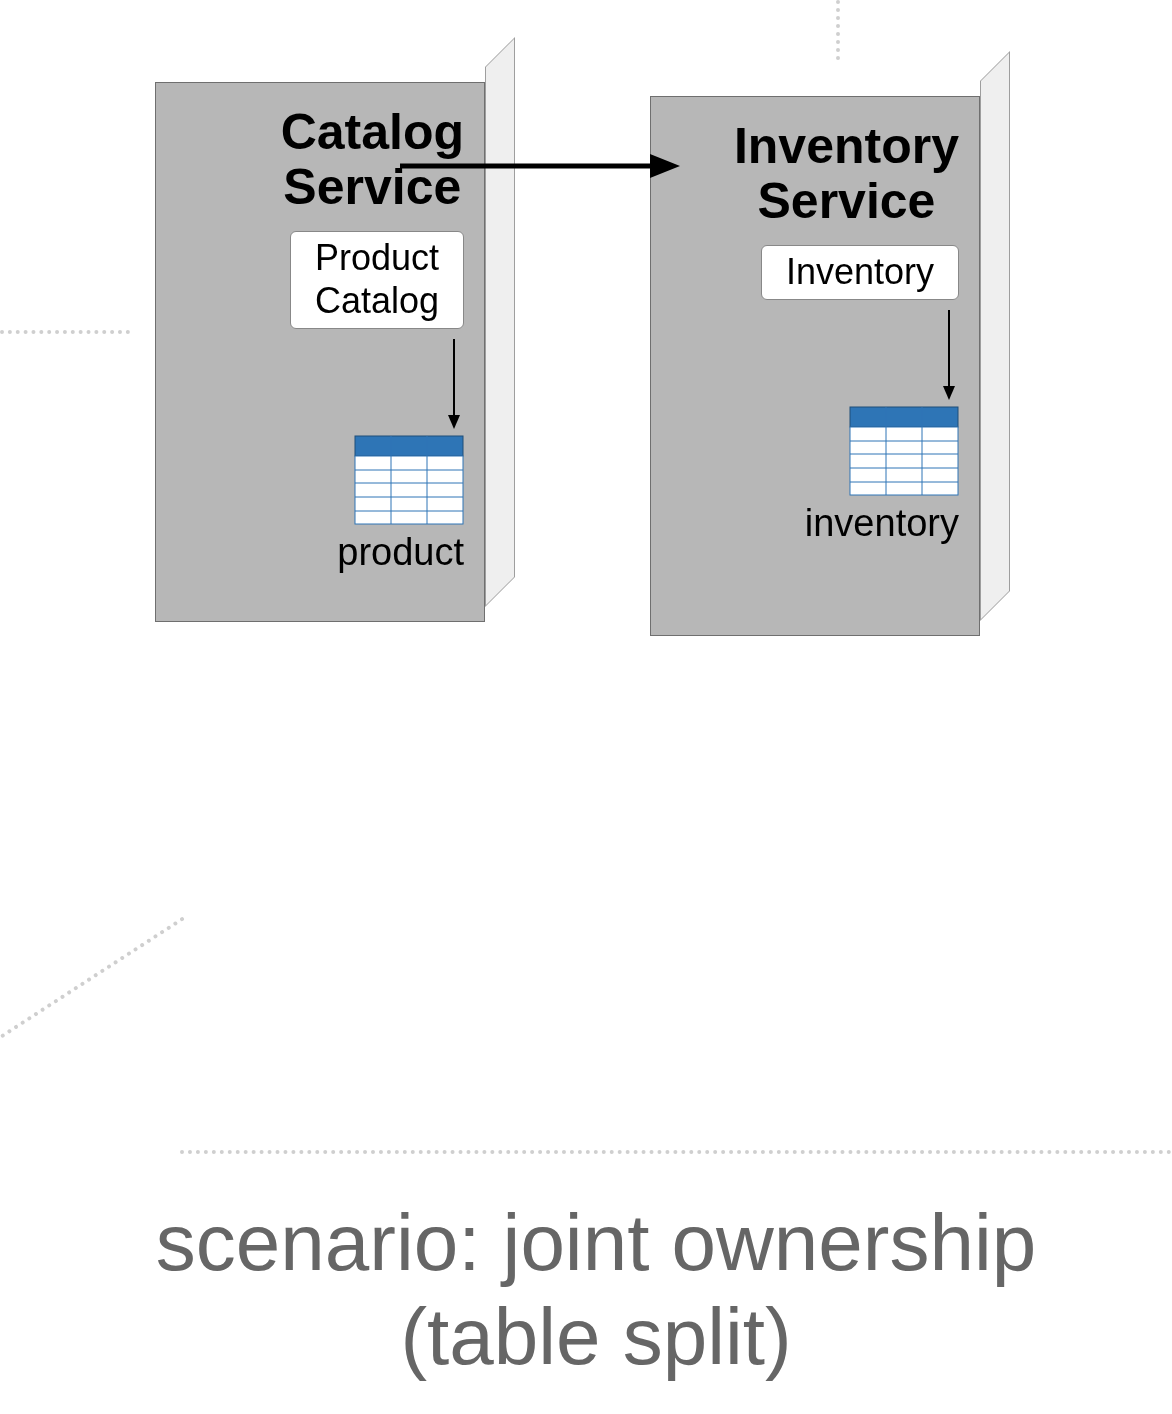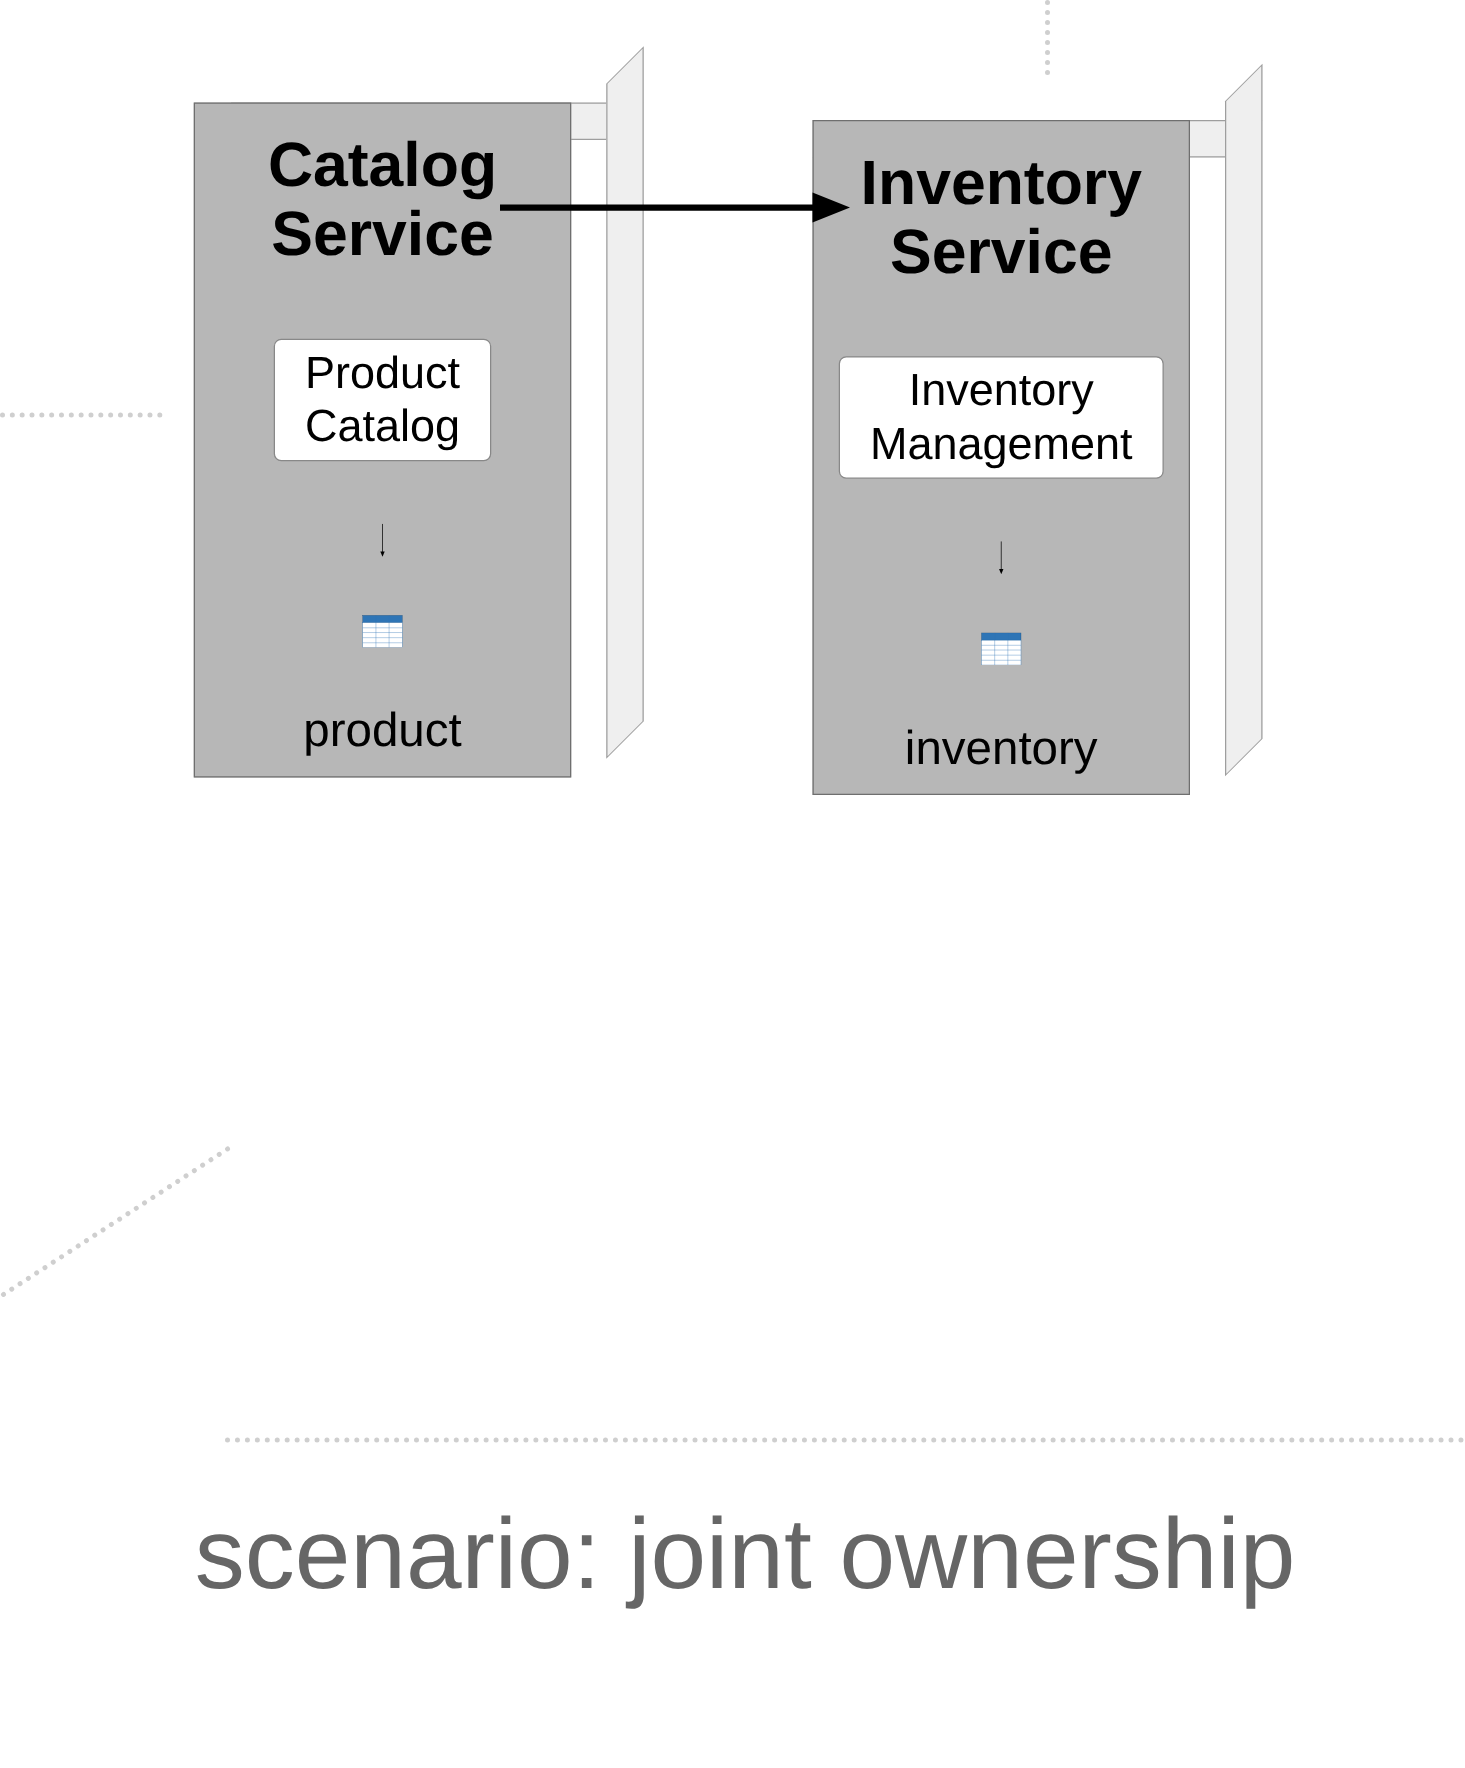--- a/index.html
+++ b/index.html
@@ -45,29 +45,28 @@
     width: 30px;
     height: 540px;
     background: #efefef;
     border: 1px solid #9e9e9e;
     transform: skewY(-45deg);
     transform-origin: top left;
   }
   .block-face {
     position: absolute;
     left: 0; top: 0;
-    width: 302px;
+    width: 330px;
     height: 540px;
     background: #b7b7b7;
     border: 1px solid #6f6f6f;
     padding: 22px 20px 14px 20px;
     display: flex;
     flex-direction: column;
-    align-items: center;
-    gap: 40px;
+    align-items: flex-end;
   }
   .block-title {
     font-size: 50px;
     font-weight: 700;
     color: #000;
     text-align: center;
     line-height: 1.1;
     font-family: "Avenir Next", "Avenir", sans-serif;
   }
   .sub-box {
@@ -149,21 +148,20 @@
 <div class="service-block" style="left:650px; top:96px;">
   <div class="block-3d-top"></div>
   <div class="block-3d-side"></div>
   <div class="block-face">
     <div class="block-title">
       <span>Inventory</span><br>
       <span>Service</span>
     </div>
     <div class="sub-box">
       <span>Inventory</span><br>
-      <span>Management</span>
     </div>
     <svg class="arrow-down" width="20" height="90" viewBox="0 0 20 90">
       <line x1="10" y1="0" x2="10" y2="78" stroke="#000" stroke-width="2"></line>
       <polygon points="10,90 4,76 16,76" fill="#000"></polygon>
     </svg>
     <svg class="db-icon" width="110" height="90" viewBox="0 0 110 90">
       <rect x="1" y="1" width="108" height="20" fill="#2e75b6" stroke="#1f4e79" stroke-width="1"></rect>
       <rect x="1" y="21" width="108" height="68" fill="#ffffff" stroke="#2e75b6" stroke-width="1"></rect>
       <line x1="37" y1="1" x2="37" y2="89" stroke="#2e75b6" stroke-width="1"></line>
       <line x1="73" y1="1" x2="73" y2="89" stroke="#2e75b6" stroke-width="1"></line>
@@ -180,13 +178,14 @@
   <line x1="0" y1="14" x2="256" y2="14" stroke="#000" stroke-width="5"></line>
   <polygon points="280,14 250,2 250,26" fill="#000"></polygon>
 </svg>
 
 <div class="dotted-diag" style="left:0; top:1035px; width:218px; transform: rotate(-33deg);"></div>
 
 <div class="dotted-h" style="left:180px; top:1150px; width:992px;"></div>
 
 <div class="caption" style="top:1196px;">
   <span>scenario: joint ownership</span><br>
+  <span>(table split)</span>
 </div>
 
 </body></html>

